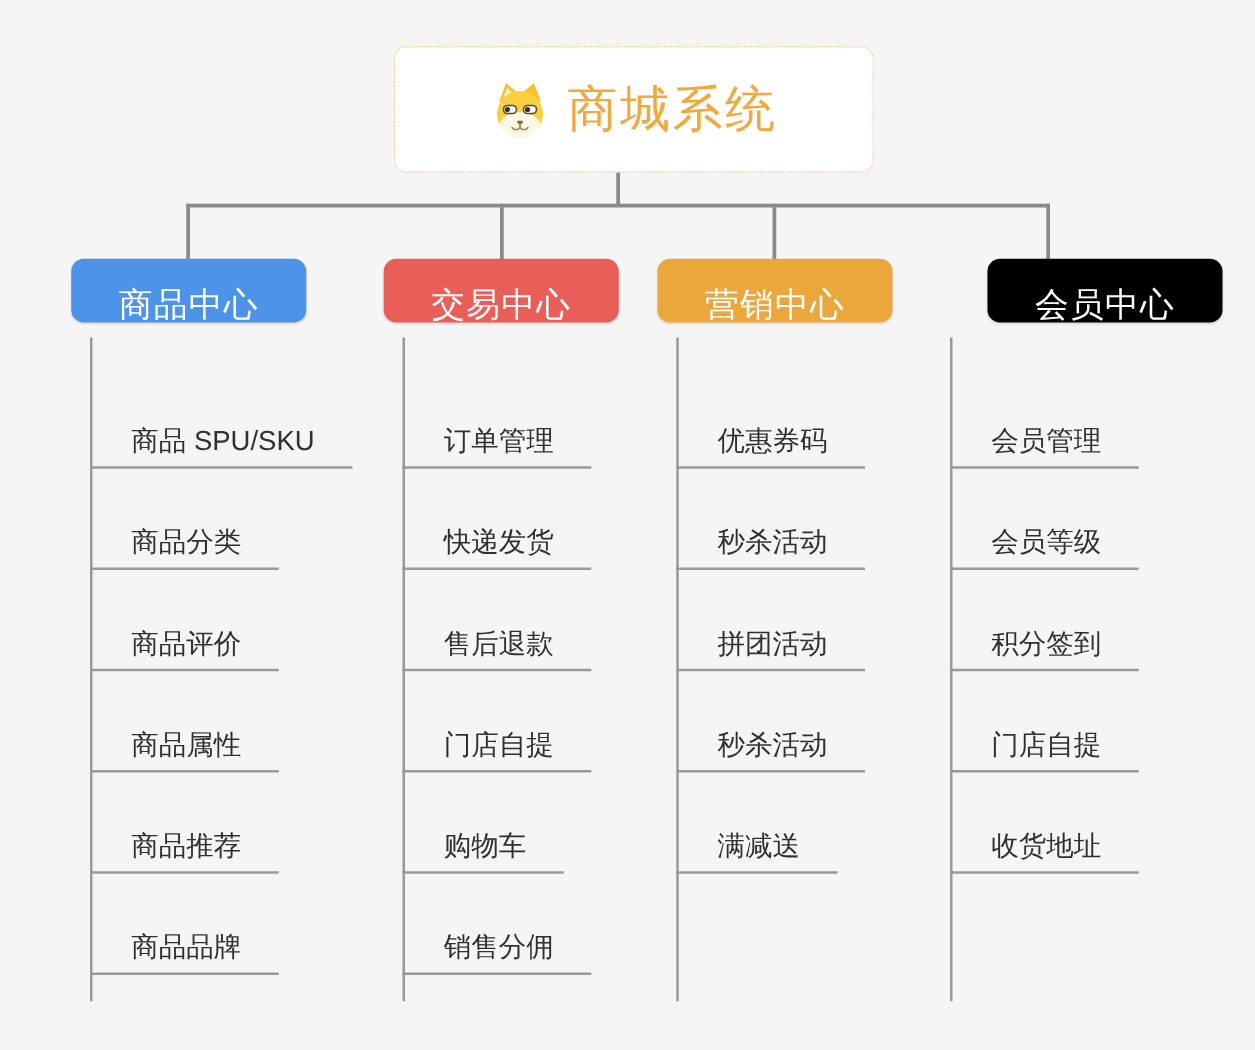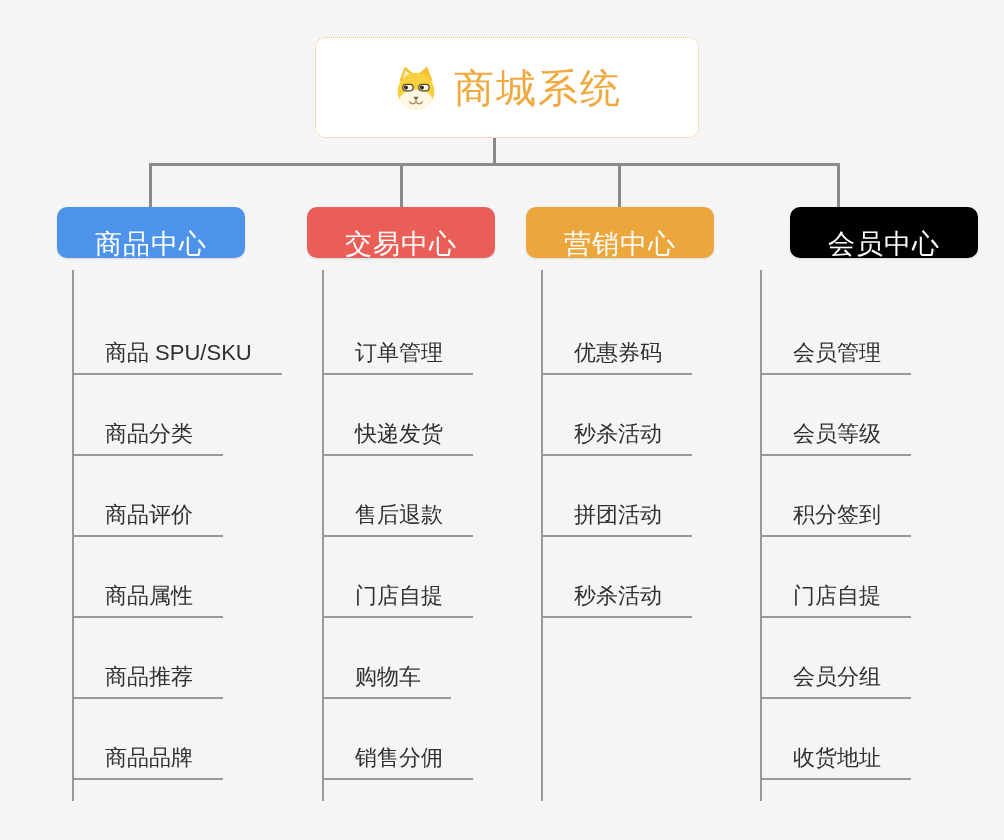--- a/index.html
+++ b/index.html
@@ -196,20 +196,23 @@
         </li>
       <li class="item">
           <span class="item-label">秒杀活动</span>
         </li>
       <li class="item">
           <span class="item-label">拼团活动</span>
         </li>
       <li class="item">
           <span class="item-label">秒杀活动</span>
         </li>
+      <li class="item">
+          <span class="item-label">满减送</span>
+        </li>
     </ul>
   </div>
 
   <div class="branch branch-3">
     <div class="branch-box" style="background: #000000; margin-left: 45px;">
       <span class="branch-label">会员中心</span>
     </div>
     <div class="vline"></div>
     <ul class="items">
       <li class="item">
@@ -218,21 +221,18 @@
       <li class="item">
           <span class="item-label">会员等级</span>
         </li>
       <li class="item">
           <span class="item-label">积分签到</span>
         </li>
       <li class="item">
           <span class="item-label">门店自提</span>
         </li>
       <li class="item">
-          <span class="item-label">会员分组</span>
-        </li>
-      <li class="item">
           <span class="item-label">收货地址</span>
         </li>
     </ul>
   </div>
 
 </div>
 
 </body></html>

